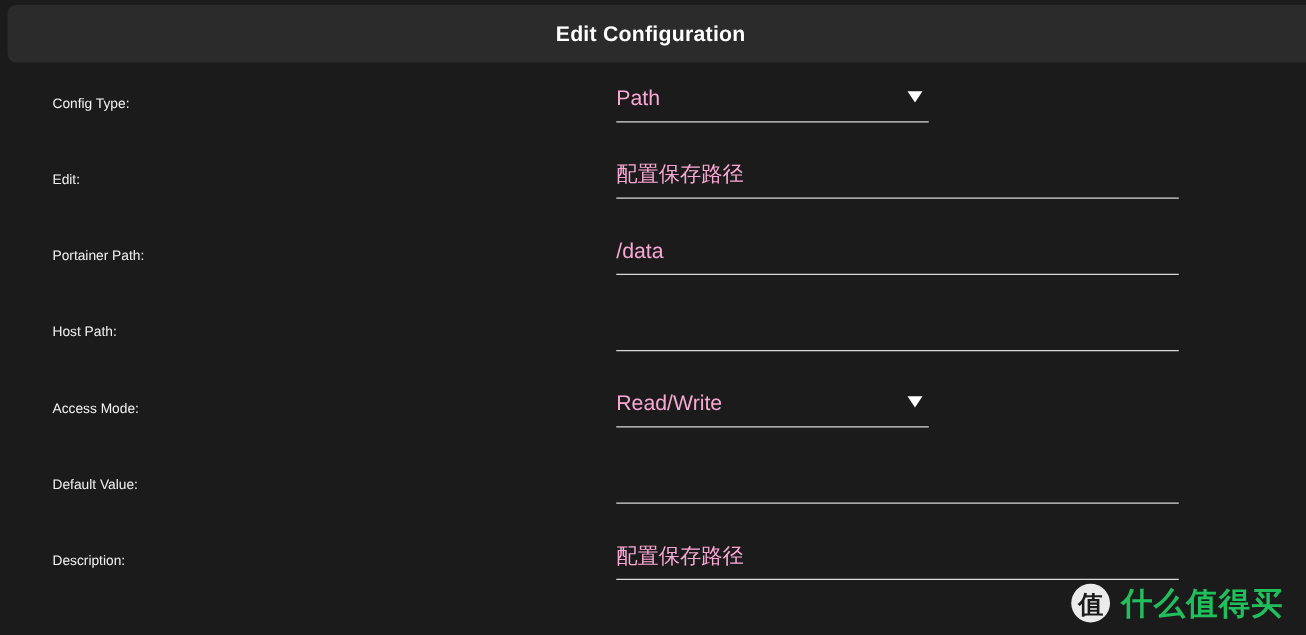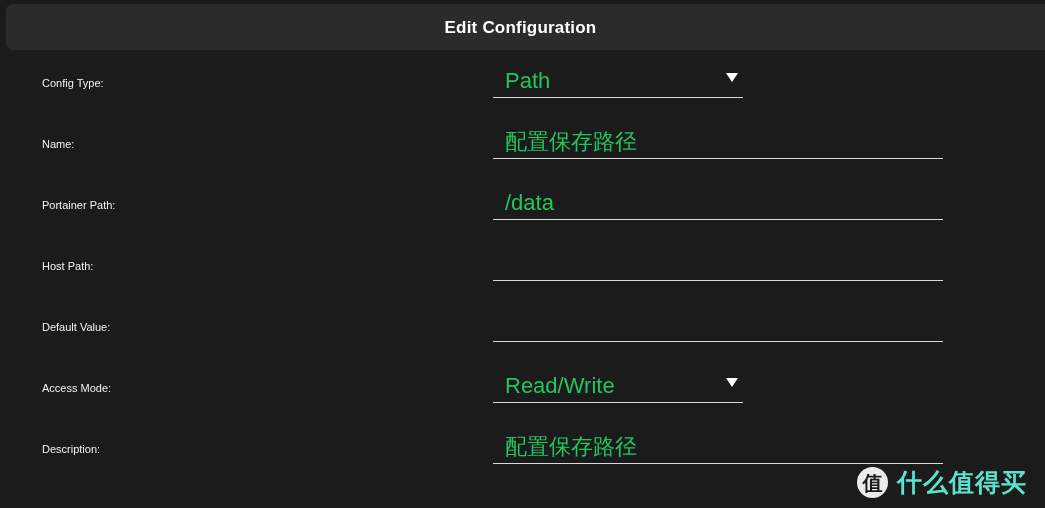--- a/index.html
+++ b/index.html
@@ -72,27 +72,26 @@
     line-height: 1;
     white-space: nowrap;
   }
 
   .field {
     position: absolute;
     left: 493px;
     top: 20px;
   }
   .field-text {
-    color: #22c55e;
-    font-size: 22px;
+    color: #f9a8d4;
+    font-size: 17px;
     line-height: 1;
     white-space: nowrap;
     height: 20px;
     display: block;
-    margin-left: 12px;
   }
   .underline {
     position: absolute;
     left: 493px;
     height: 1px;
     background: #d9d9d9;
   }
 
   
   .field.select { width: 250px; }
@@ -139,21 +138,21 @@
     color: #1b1b1b;
     display: flex;
     align-items: center;
     justify-content: center;
     font-size: 20px;
     font-weight: bold;
     font-family: "DejaVu Sans", sans-serif;
     line-height: 1;
   }
   .wm-text {
-    color: #5eead4;
+    color: #22c55e;
     font-size: 25px;
     font-weight: bold;
     letter-spacing: 1px;
     line-height: 1;
     font-family: "DejaVu Sans", sans-serif;
   }
 </style>
 </head>
 <body>
 
@@ -170,57 +169,57 @@
     <div class="row" id="row-config-type">
       <div class="label">Config Type:</div>
       <div class="field select">
         <span class="field-text">Path</span>
         <span class="caret"></span>
       </div>
       <div class="underline select"></div>
     </div>
 
     <div class="row" id="row-name">
-      <div class="label">Name:</div>
+      <div class="label">Edit:</div>
       <div class="field text" placeholder="">
         <span class="field-text">配置保存路径</span>
       </div>
       <div class="underline text"></div>
     </div>
 
     <div class="row" id="row-container">
       <div class="label">Portainer Path:</div>
       <div class="field text" placeholder="">
         <span class="field-text">/data</span>
       </div>
       <div class="underline text"></div>
     </div>
 
     <div class="row" id="row-host">
       <div class="label">Host Path:</div>
-      <div class="underline text"></div>
-    </div>
-
-    <div class="row" id="row-default">
-      <div class="label">Default Value:</div>
-      <div class="field text" placeholder="">
-        <span class="field-text"></span>
-      </div>
       <div class="underline text"></div>
     </div>
 
     <div class="row" id="row-access">
       <div class="label">Access Mode:</div>
       <div class="field select">
         <span class="field-text">Read/Write</span>
         <span class="caret"></span>
       </div>
       <div class="underline select"></div>
     </div>
 
+    <div class="row" id="row-default">
+      <div class="label">Default Value:</div>
+      <div class="field text" placeholder="">
+        <span class="field-text"></span>
+      </div>
+      <div class="underline text"></div>
+    </div>
+
     <div class="row" id="row-description">
       <div class="label">Description:</div>
       <div class="field text" placeholder="">
         <span class="field-text">配置保存路径</span>
       </div>
       <div class="underline text"></div>
     </div>
 
   </div>
 

